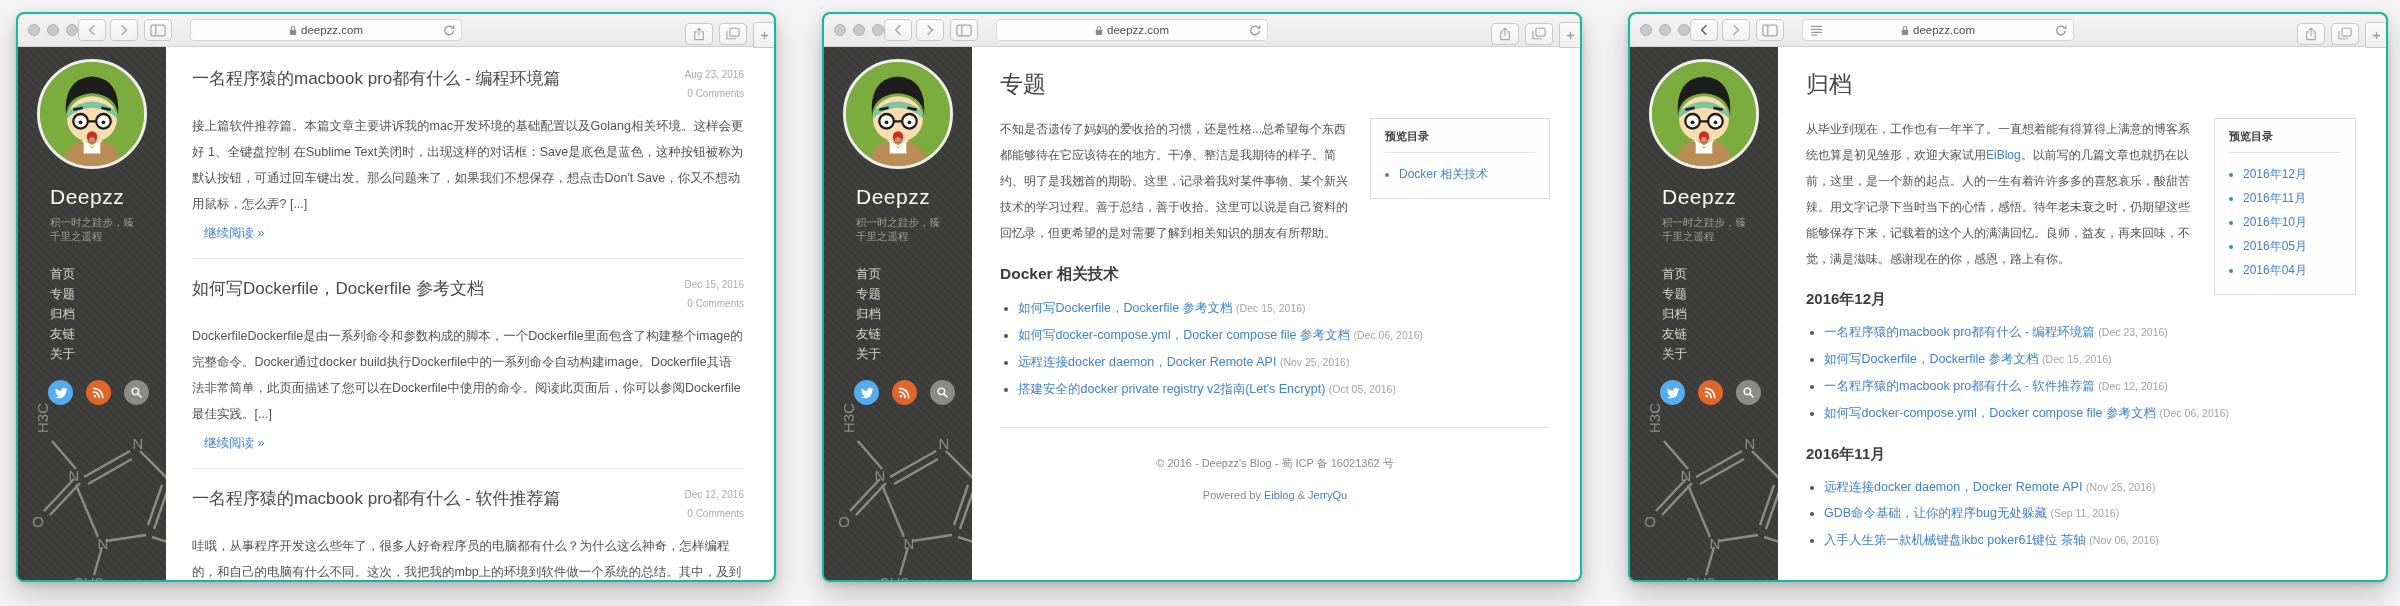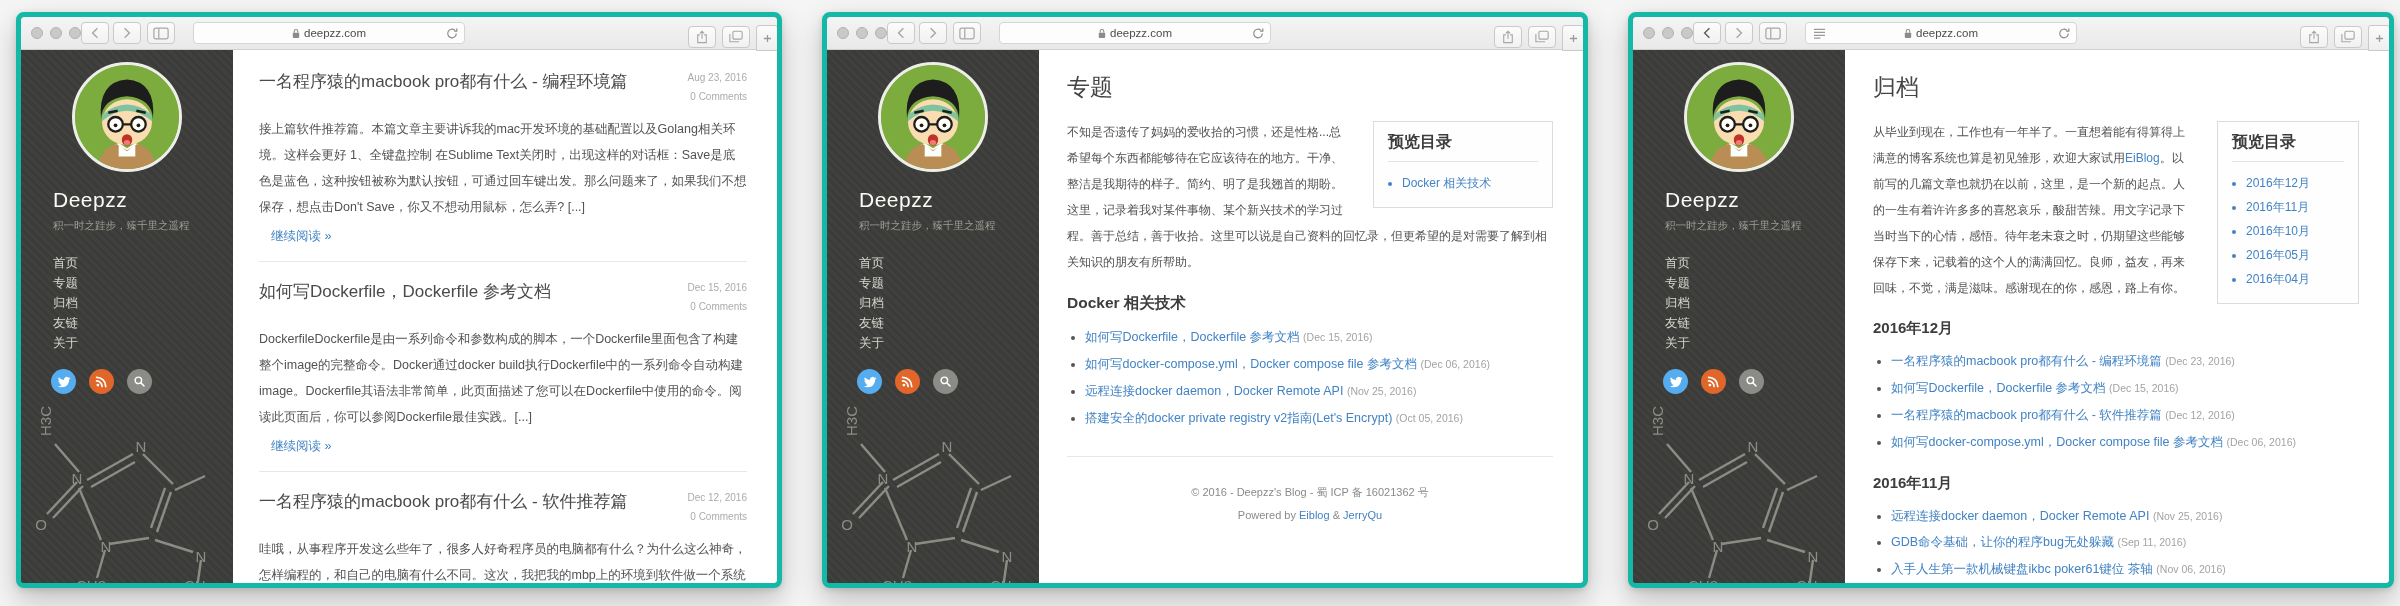--- a/index.html
+++ b/index.html
@@ -1,18 +1,18 @@
 <!DOCTYPE html>
 <html><head>
 <meta charset="utf-8">
 <style>
   html,body{margin:0;padding:0;}
   body{width:2400px;height:606px;background:#f5f5f6;position:relative;overflow:hidden;
        font-family:"Liberation Sans","DejaVu Sans",sans-serif;-webkit-font-smoothing:antialiased;}
-  .win{position:absolute;top:12px;width:756px;height:566px;background:#404040;border:5px solid #14b8a6;
+  .win{position:absolute;top:12px;width:756px;height:566px;background:#404040;border:2px solid #14b8a6;
        border-radius:8px;box-shadow:0 12px 28px rgba(0,0,0,.22), 0 2px 6px rgba(0,0,0,.12);overflow:hidden;}
   .w1{left:16px}.w2{left:822px}.w3{left:1628px}
   
   .tb{position:relative;height:32px;background:linear-gradient(#f4f4f4,#e9e9e9);border-bottom:1px solid #cfcfcf;}
   .lights{position:absolute;left:10px;top:10px;display:flex;gap:7px;}
   .light{width:12px;height:12px;border-radius:50%;background:#c9c9c9;border:1px solid #b2b2b2;box-sizing:border-box;}
   .navbtns{position:absolute;left:60px;top:5px;display:flex;gap:4px;}
   .tbtn{height:22px;min-width:28px;box-sizing:border-box;border:1px solid #c9c9c9;border-radius:4px;
         background:linear-gradient(#fcfcfc,#f1f1f1);color:#a7a7a7;display:flex;align-items:center;justify-content:center;}
   .tbtn.dark{color:#5e5e5e}
@@ -22,21 +22,21 @@
   .urltext{font-size:11.5px;color:#4c4c4c;display:flex;align-items:center;gap:4px;}
   .lock{color:#8b8b8b;display:flex;}
   .refresh{position:absolute;right:6px;top:4px;color:#8b8b8b;}
   .reader{position:absolute;left:7px;top:5px;color:#9a9a9a;}
   .tbright{position:absolute;right:8px;top:5px;display:flex;gap:6px;align-items:center;}
   .newtab{border:1px solid #c9c9c9;border-radius:3px 3px 0 0;height:24px;width:20px;display:flex;align-items:center;
           justify-content:center;color:#9a9a9a;background:linear-gradient(#fbfbfb,#efefef);margin-right:-9px;margin-top:3px;}
   
   .wbody{display:flex;height:533px;}
   
-  .sb{width:212px;flex-shrink:0;position:relative;overflow:hidden;color:#e8e8e0;
+  .sb{width:148px;flex-shrink:0;position:relative;overflow:hidden;color:#e8e8e0;
       background:repeating-linear-gradient(45deg, rgba(255,255,255,.028) 0 3px, rgba(0,0,0,0) 3px 6px), #3b3b39;}
   .avatar{width:104px;height:104px;border-radius:50%;margin:12px auto 0;border:3px solid #ededea;overflow:hidden;background:#7cab3e;}
   .avatar svg{display:block}
   .sname{margin:16px 0 0 32px;font-size:21px;color:#fafaf7;font-weight:400;letter-spacing:.5px;}
   .stag{margin:7px 32px 0 32px;font-size:10.5px;color:#9d9d94;}
   .snav{margin:20px 0 0 32px;}
   .snav a{display:block;line-height:20px;font-size:12.5px;color:#d6d6cd;text-decoration:none;}
   .ssoc{margin:16px 0 0 30px;display:flex;gap:13px;}
   .sic{width:25px;height:25px;border-radius:50%;display:flex;align-items:center;justify-content:center;cursor:pointer;}
   .sic.tw{background:#55acee}.sic.rss{background:#e0662a}.sic.se{background:#8b8b88}
@@ -47,34 +47,34 @@
   .mn1{padding:14px 30px 0 26px;}
   .mnp{padding:14px 30px 0 28px;}
   .ahead{display:flex;align-items:flex-start;}
   .atitle{flex:1;font-size:17px;font-weight:400;color:#4a4a4a;margin:6px 0 0;white-space:nowrap;cursor:pointer;}
   .ameta{width:88px;text-align:right;font-size:10px;color:#ababab;line-height:1.9;margin:4px 0 0 8px;flex-shrink:0;}
   .aex{font-size:12.5px;line-height:26px;color:#525252;margin:10px 0 0;}
   .more{display:inline-block;margin:8px 12px 0;font-size:12.5px;color:#4183c4;text-decoration:none;cursor:pointer;}
   hr.adiv{border:none;border-top:1px solid #e8e8e8;margin:16px 0 12px;}
   h1.pt{font-size:23px;font-weight:400;color:#444;margin:8px 0 16px;}
   .toc{float:right;border:1px solid #dcdcdc;background:#fefefe;padding:10px 14px 12px;margin:2px 0 14px 22px;}
-  .toct{font-size:16px;font-weight:bold;color:#3d3d3d;}
+  .toct{font-size:11px;font-weight:bold;color:#3d3d3d;}
   .toc hr{border:none;border-top:1px solid #e3e3e3;margin:8px 0 9px;}
   .toc ul{margin:0;padding-left:14px;}
   .toc li{font-size:12px;line-height:2.0;color:#4183c4;}
   .toc a{color:#4183c4;text-decoration:none;cursor:pointer;}
   .intro{font-size:12px;line-height:26px;color:#525252;margin:0 0 8px;}
   .intro a{color:#4183c4;text-decoration:none;}
   h2.sech{font-size:15.5px;font-weight:bold;color:#3d3d3d;margin:18px 0 8px;clear:none;}
   ul.links{margin:10px 0 0;padding-left:18px;}
   ul.links li{font-size:12.5px;line-height:2.15;color:#555;}
   ul.links a{color:#4183c4;text-decoration:none;cursor:pointer;}
   .ld{font-size:10.5px;color:#a3a3a3;}
   .foot{border-top:1px solid #e6e6e6;margin-top:24px;padding-top:28px;text-align:center;font-size:11px;color:#8a8a8a;}
-  .foot .l2{margin-top:9px;}
+  .foot .l2{margin-top:18px;}
   .foot a{color:#4183c4;text-decoration:none;}
   h2.mon{font-size:15px;font-weight:bold;color:#3d3d3d;margin:18px 0 2px;}
   svg{display:block}
 </style>
 </head>
 <body>
 
 <div class="win w1">
   <div class="tb">
     <div class="lights">

